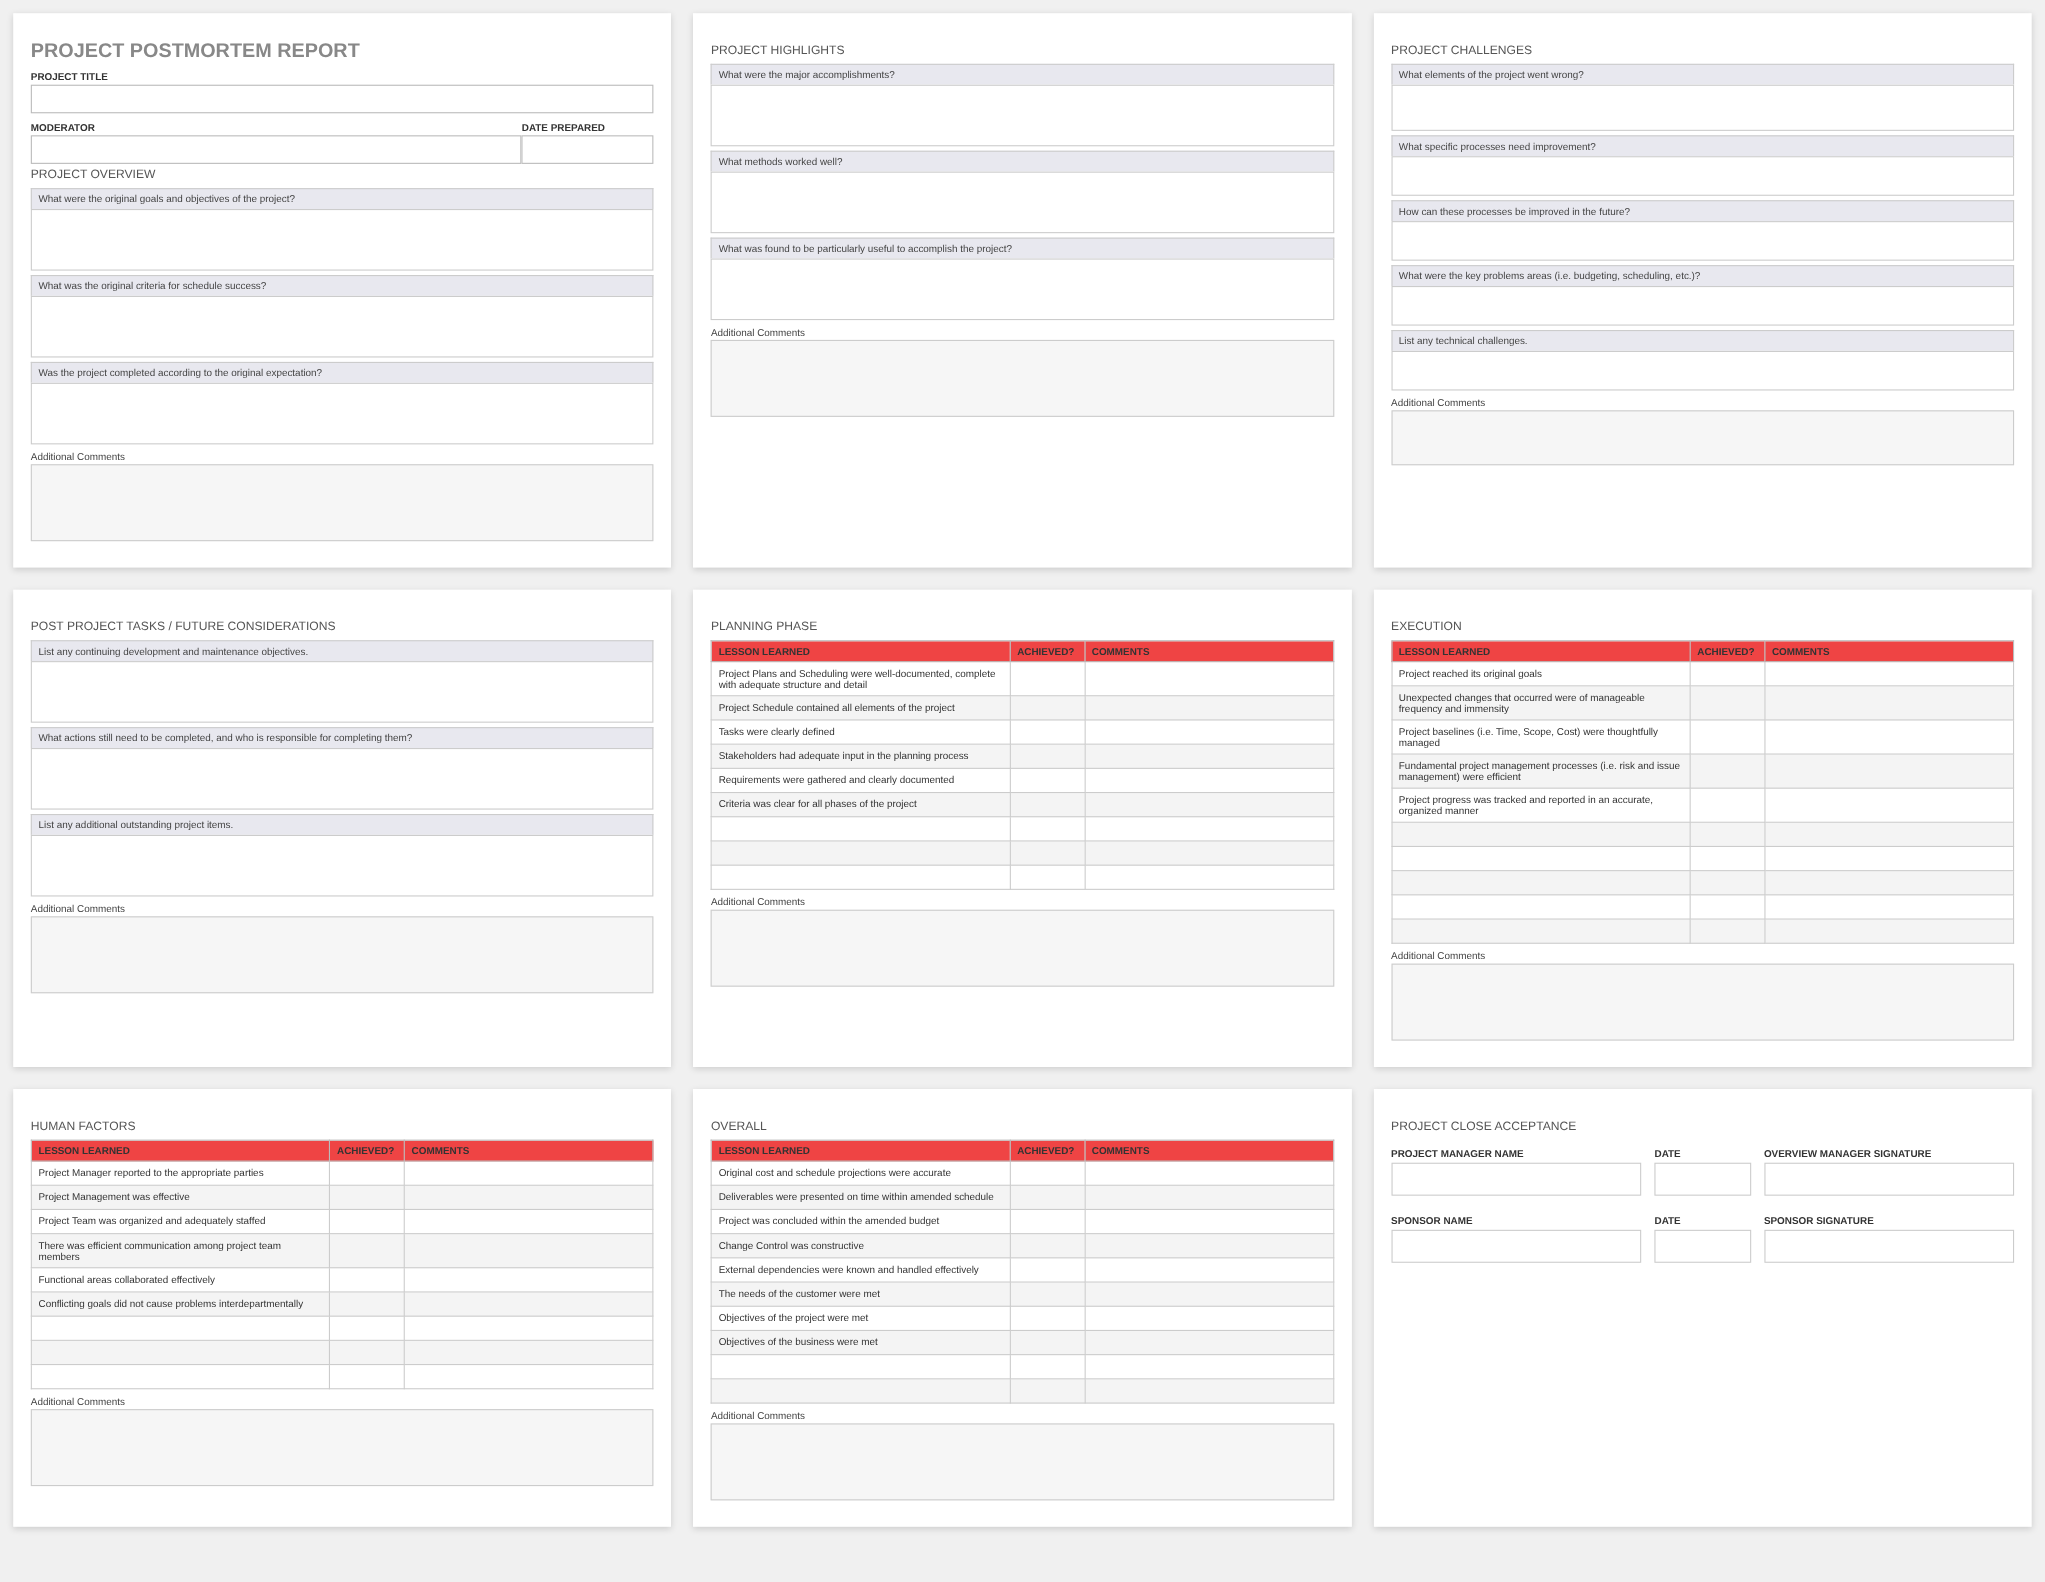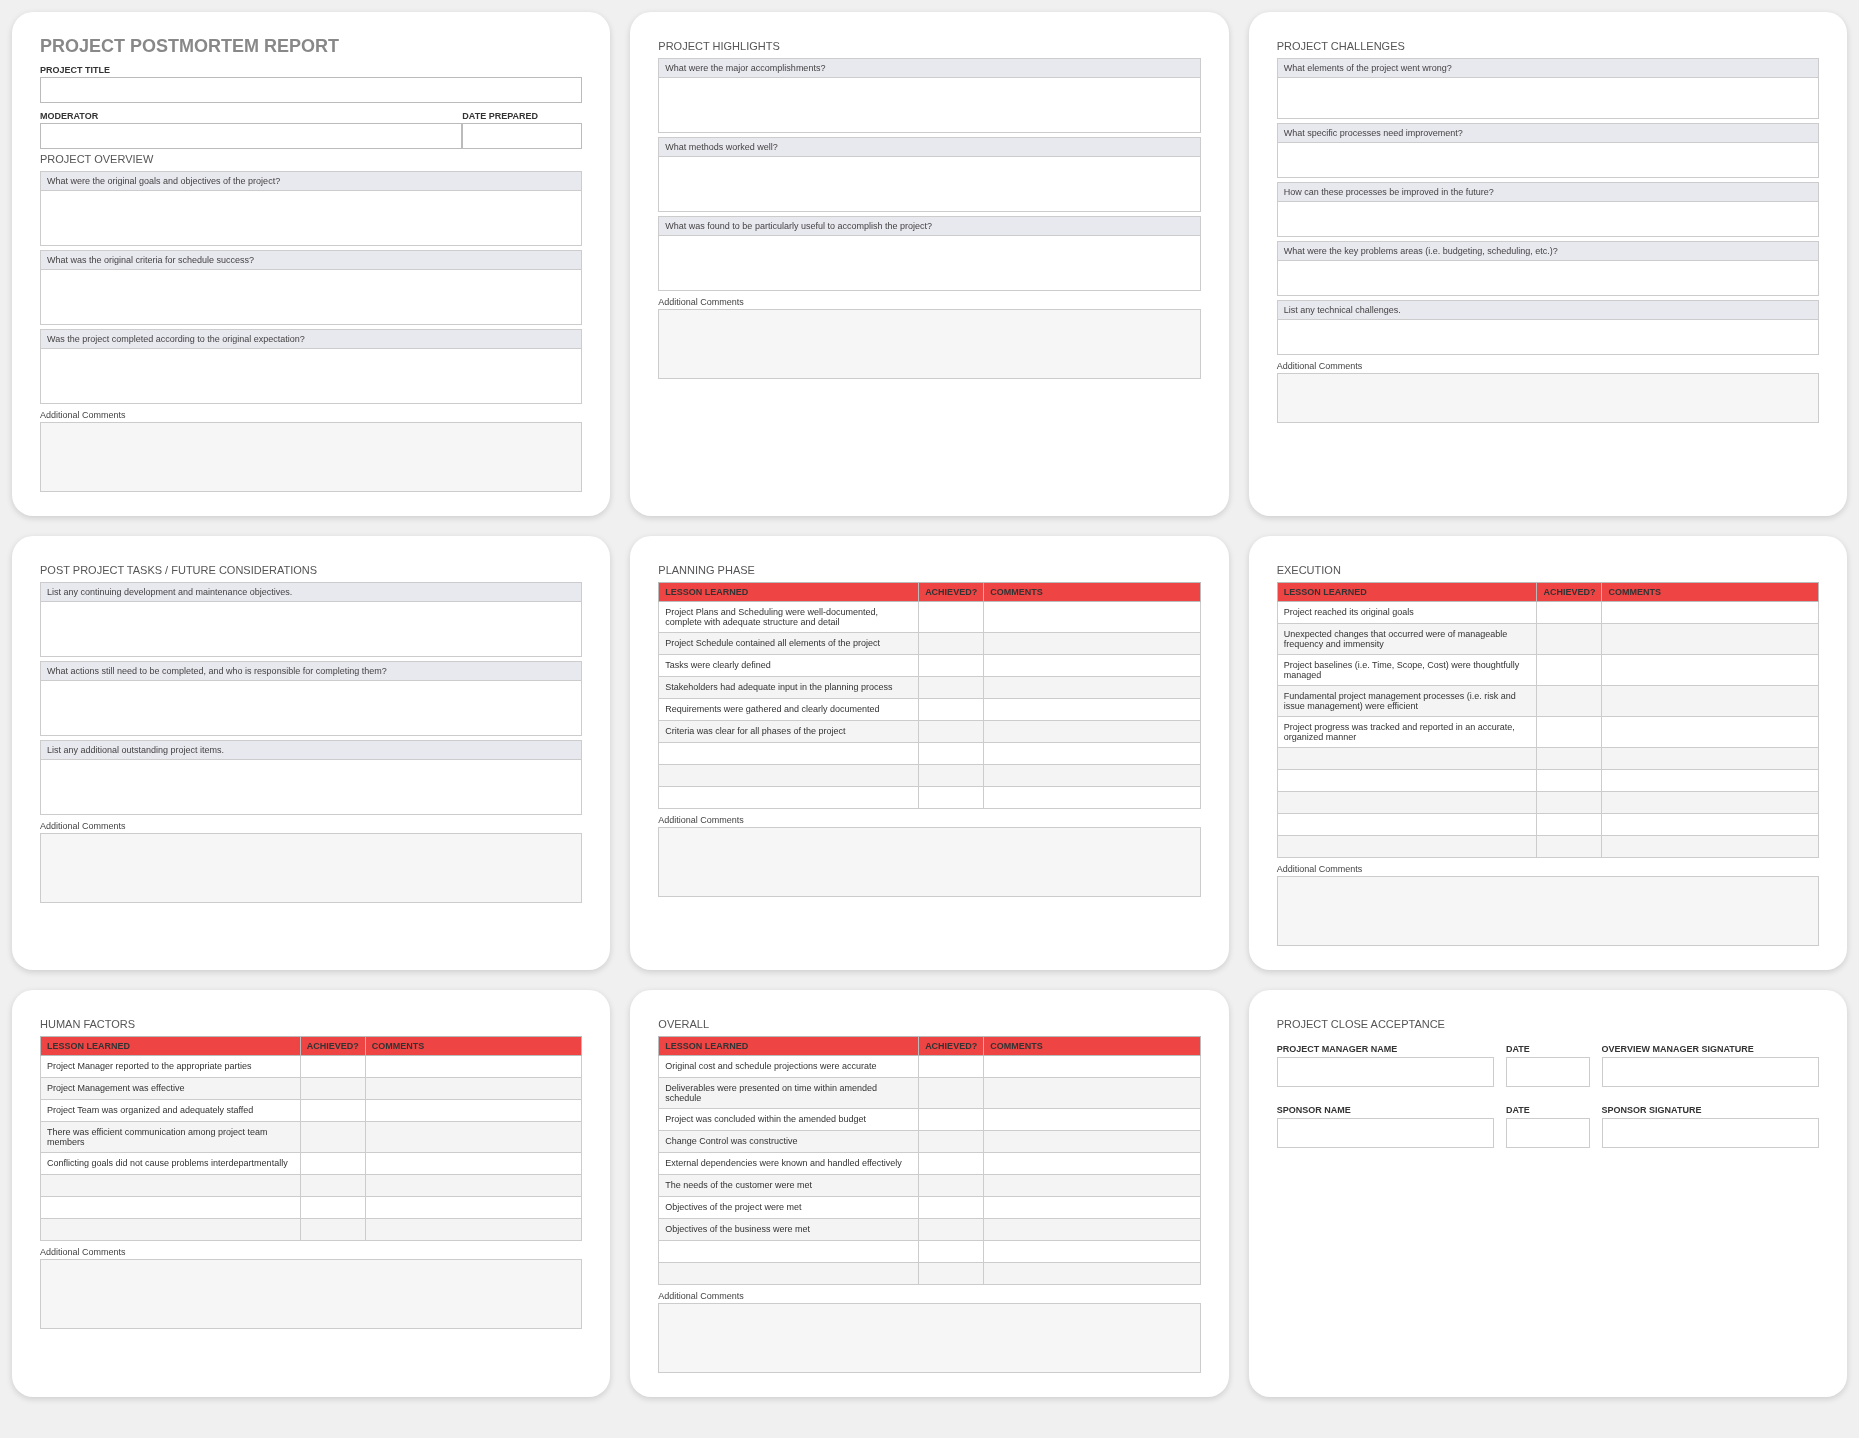--- a/index.html
+++ b/index.html
@@ -11,22 +11,21 @@
     padding: 12px;
   }
   .grid {
     display: grid;
     grid-template-columns: repeat(3, 1fr);
     gap: 20px;
   }
   .card {
     background: #fff;
     box-shadow: 0 2px 6px rgba(0,0,0,0.15);
-    padding: 24px 28px;
-    border-radius: 21px;
+    padding: 24px 16px;
   }
   .report-title {
     font-size: 18px;
     font-weight: bold;
     color: #888;
     margin-bottom: 8px;
   }
   .section-title {
     font-size: 11px;
     color: #555;
@@ -356,20 +355,25 @@
             <td>Project Team was organized and adequately staffed</td>
             <td></td>
             <td></td>
           </tr>
           <tr>
             <td>There was efficient communication among project team members</td>
             <td></td>
             <td></td>
           </tr>
           <tr>
+            <td>Functional areas collaborated effectively</td>
+            <td></td>
+            <td></td>
+          </tr>
+          <tr>
             <td>Conflicting goals did not cause problems interdepartmentally</td>
             <td></td>
             <td></td>
           </tr>
           <tr>
             <td></td>
             <td></td>
             <td></td>
           </tr>
           <tr>

